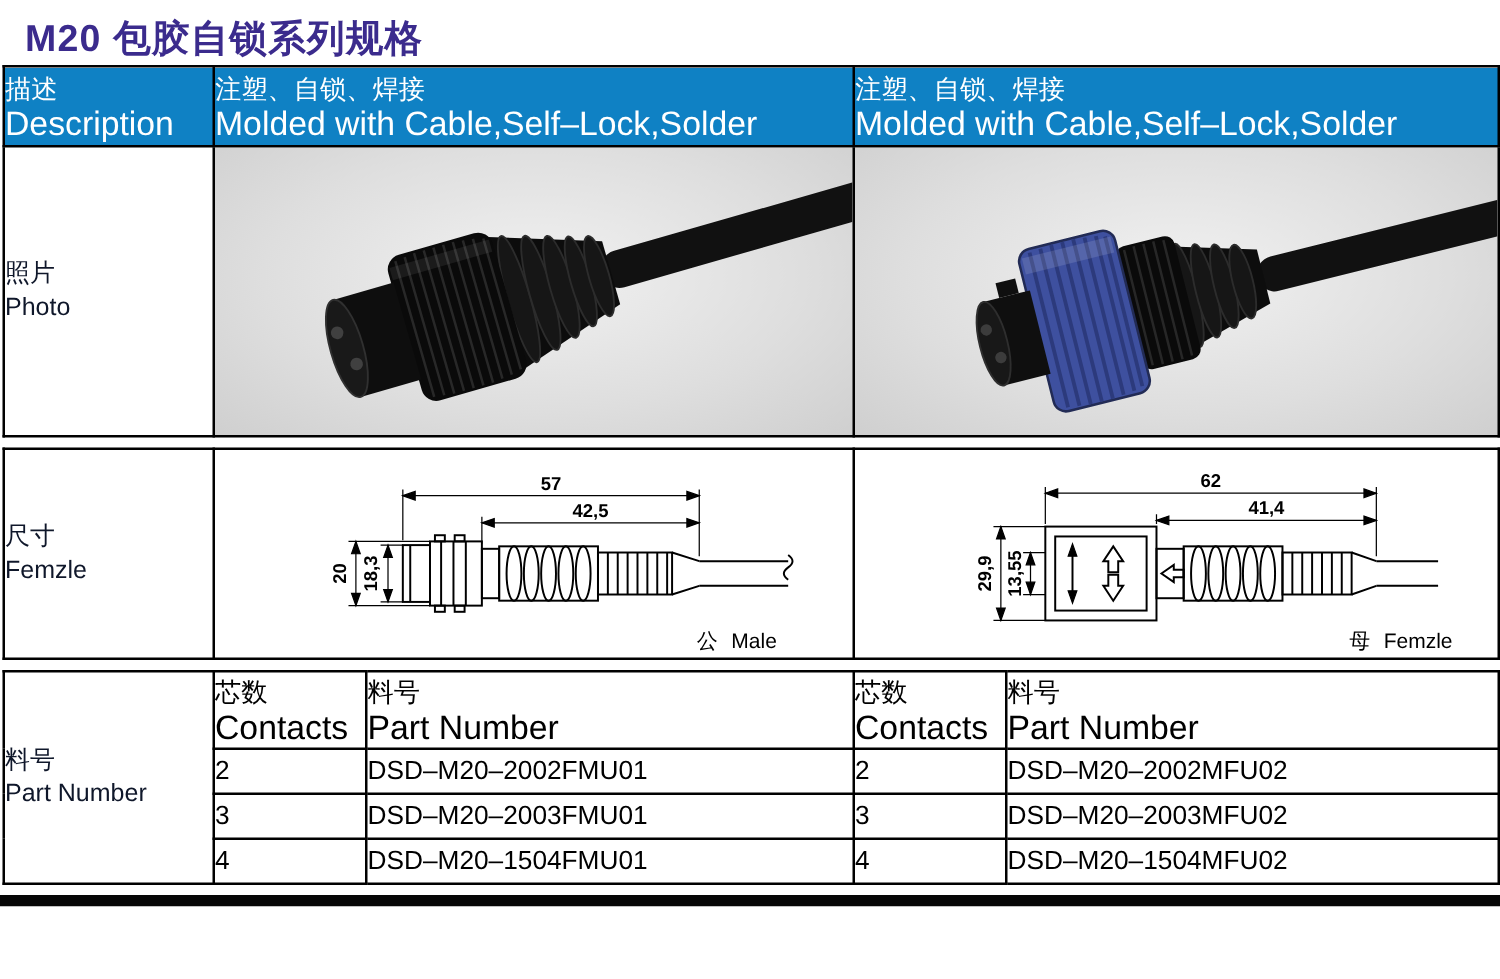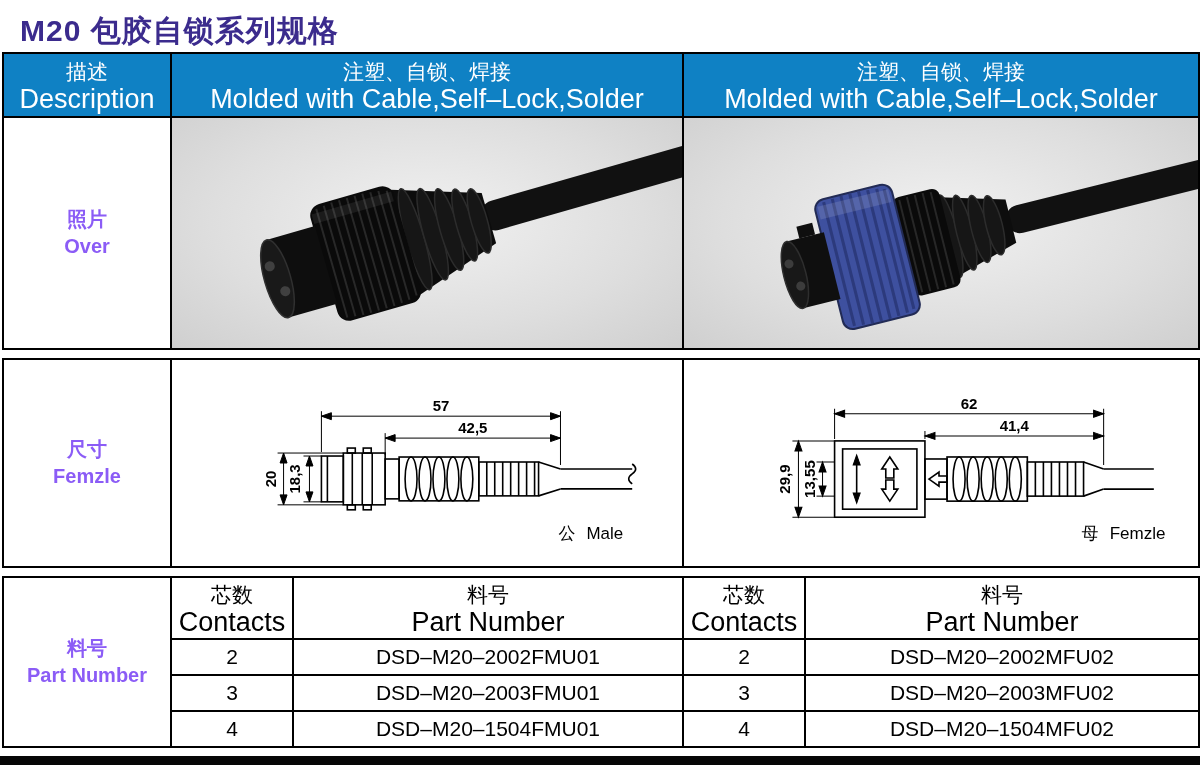--- a/index.html
+++ b/index.html
@@ -4,37 +4,37 @@
 <style>
   * { box-sizing: border-box; }
   html, body { margin: 0; padding: 0; background: #ffffff; }
   body { font-family: "Liberation Sans", sans-serif; }
   .page { width: 1200px; height: 783px; position: relative; overflow: hidden; background: #fff; }
 
   .title-cn { font-size: 30px; font-weight: bold; color: #3b2b8d; padding: 11px 0 0 20px; letter-spacing: 1px; }
   .title-en { font-size: 26px; color: #000; padding: 1px 0 9px 20px; }
 
   table.blk { border-collapse: collapse; table-layout: fixed; width: 1196px; margin: 0 0 8px 2px; }
-  table.blk td, table.blk th { border: 2.5px solid #000; text-align: center; vertical-align: middle; padding: 0; overflow: hidden; }
+  table.blk td, table.blk th { border: 2.5px solid #000; text-align: left; vertical-align: middle; padding: 0; overflow: hidden; }
 
   .header-row th { background: #0f81c4; color: #fff; font-weight: normal; height: 64px; }
   .hl-cn { font-size: 21px; line-height: 29px; }
   .hl-en { font-size: 27px; line-height: 27px; }
 
-  .label-cell { background: #fff; color: #8b5cf6; font-weight: bold; }
+  .label-cell { background: #fff; color: #0f172a; }
   .label-cell .hl-cn, .label-cell .hl-en { font-size: 20px; line-height: 27px; }
 
   .photo-row td.photo-cell {
     height: 232px;
     background: radial-gradient(ellipse at 50% 45%, #f1f1f1 0%, #dedede 60%, #cfcfcf 100%);
   }
   .photo-row td.label-cell { height: 232px; background: #fff; }
   .photo-svg { width: 100%; height: 100%; display: block; }
 
-  .draw-row td { height: 208px; background: #fff; }
+  .draw-row td { height: 168px; background: #fff; }
   .draw-svg { width: 100%; height: 100%; display: block; }
 
   .parts-head th { background: #fff; color: #000; font-weight: normal; height: 62px; margin-left: 22px; }
   .parts-row td { height: 36px; font-size: 21px; color: #000; }
 
   svg text { font-family: "Liberation Sans", sans-serif; }
 
   .bottom-bar { width: 1200px; height: 9px; background: #060606; margin-top: 1px; }
 </style>
 </head>
@@ -61,21 +61,21 @@
         <div class="hl-en">Molded with Cable,Self–Lock,Solder</div>
       </th>
       <th>
         <div class="hl-cn">注塑、自锁、焊接</div>
         <div class="hl-en">Molded with Cable,Self–Lock,Solder</div>
       </th>
     </tr>
     <tr class="photo-row">
       <td class="label-cell">
         <div class="hl-cn">照片</div>
-        <div class="hl-en">Over</div>
+        <div class="hl-en">Photo</div>
       </td>
       <td class="photo-cell">
         <svg class="photo-svg" viewBox="0 0 508 228" preserveAspectRatio="xMidYMid slice">
           <g transform="rotate(-16 250 118)">
             <rect x="310" y="102" width="235" height="30" rx="15" fill="#111111"></rect>
             <polygon points="232,64 318,92 318,144 232,172" fill="#0c0c0c"></polygon>
             <ellipse cx="242" cy="118" rx="9" ry="52" fill="#161616" stroke="#2c2c2c" stroke-width="1.5"></ellipse>
             <ellipse cx="260" cy="118" rx="9" ry="47" fill="#161616" stroke="#2c2c2c" stroke-width="1.5"></ellipse>
             <ellipse cx="277" cy="118" rx="9" ry="42" fill="#161616" stroke="#2c2c2c" stroke-width="1.5"></ellipse>
             <ellipse cx="293" cy="118" rx="8" ry="37" fill="#161616" stroke="#2c2c2c" stroke-width="1.5"></ellipse>

